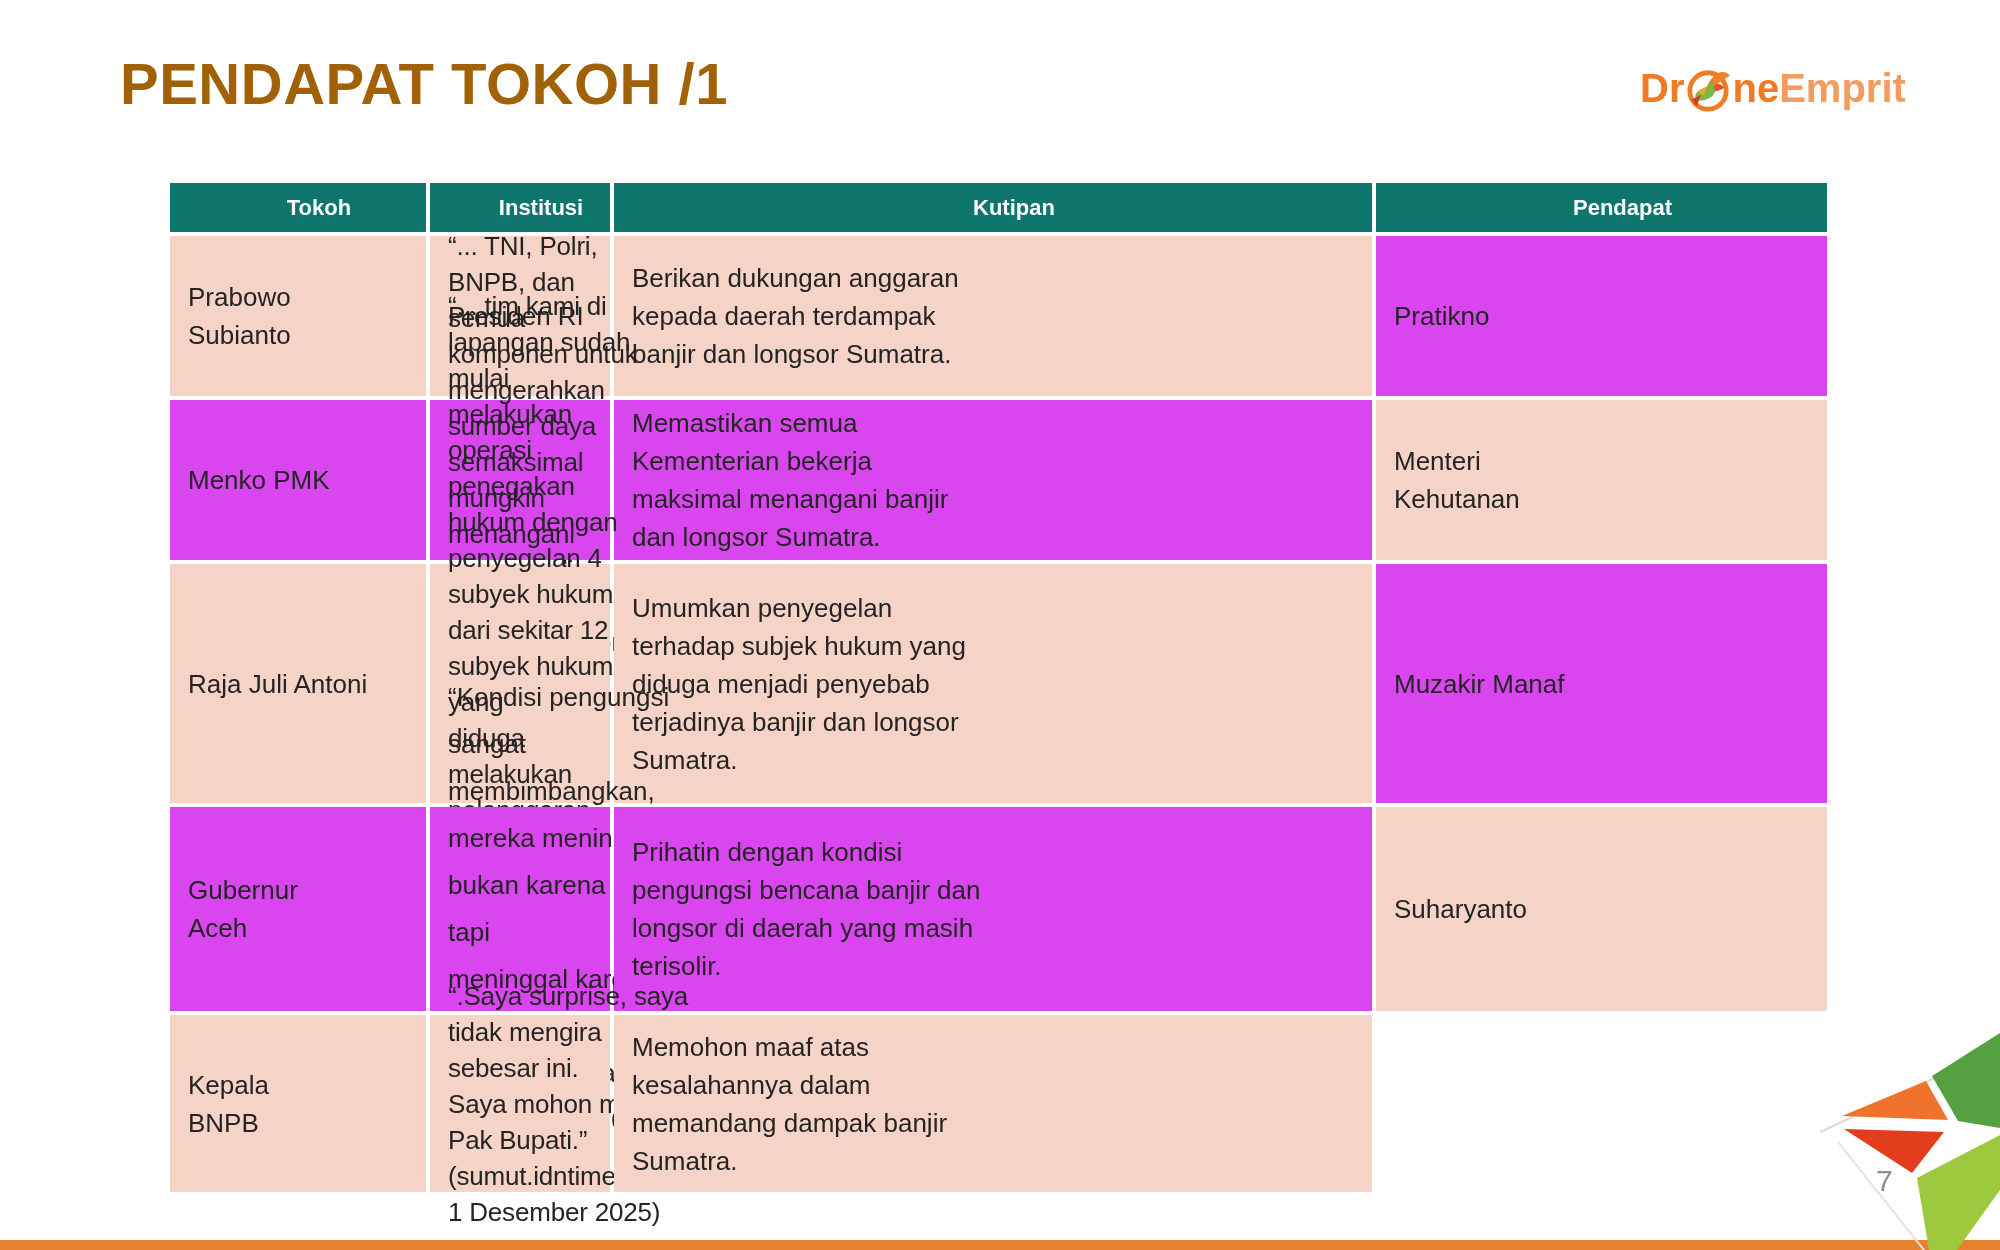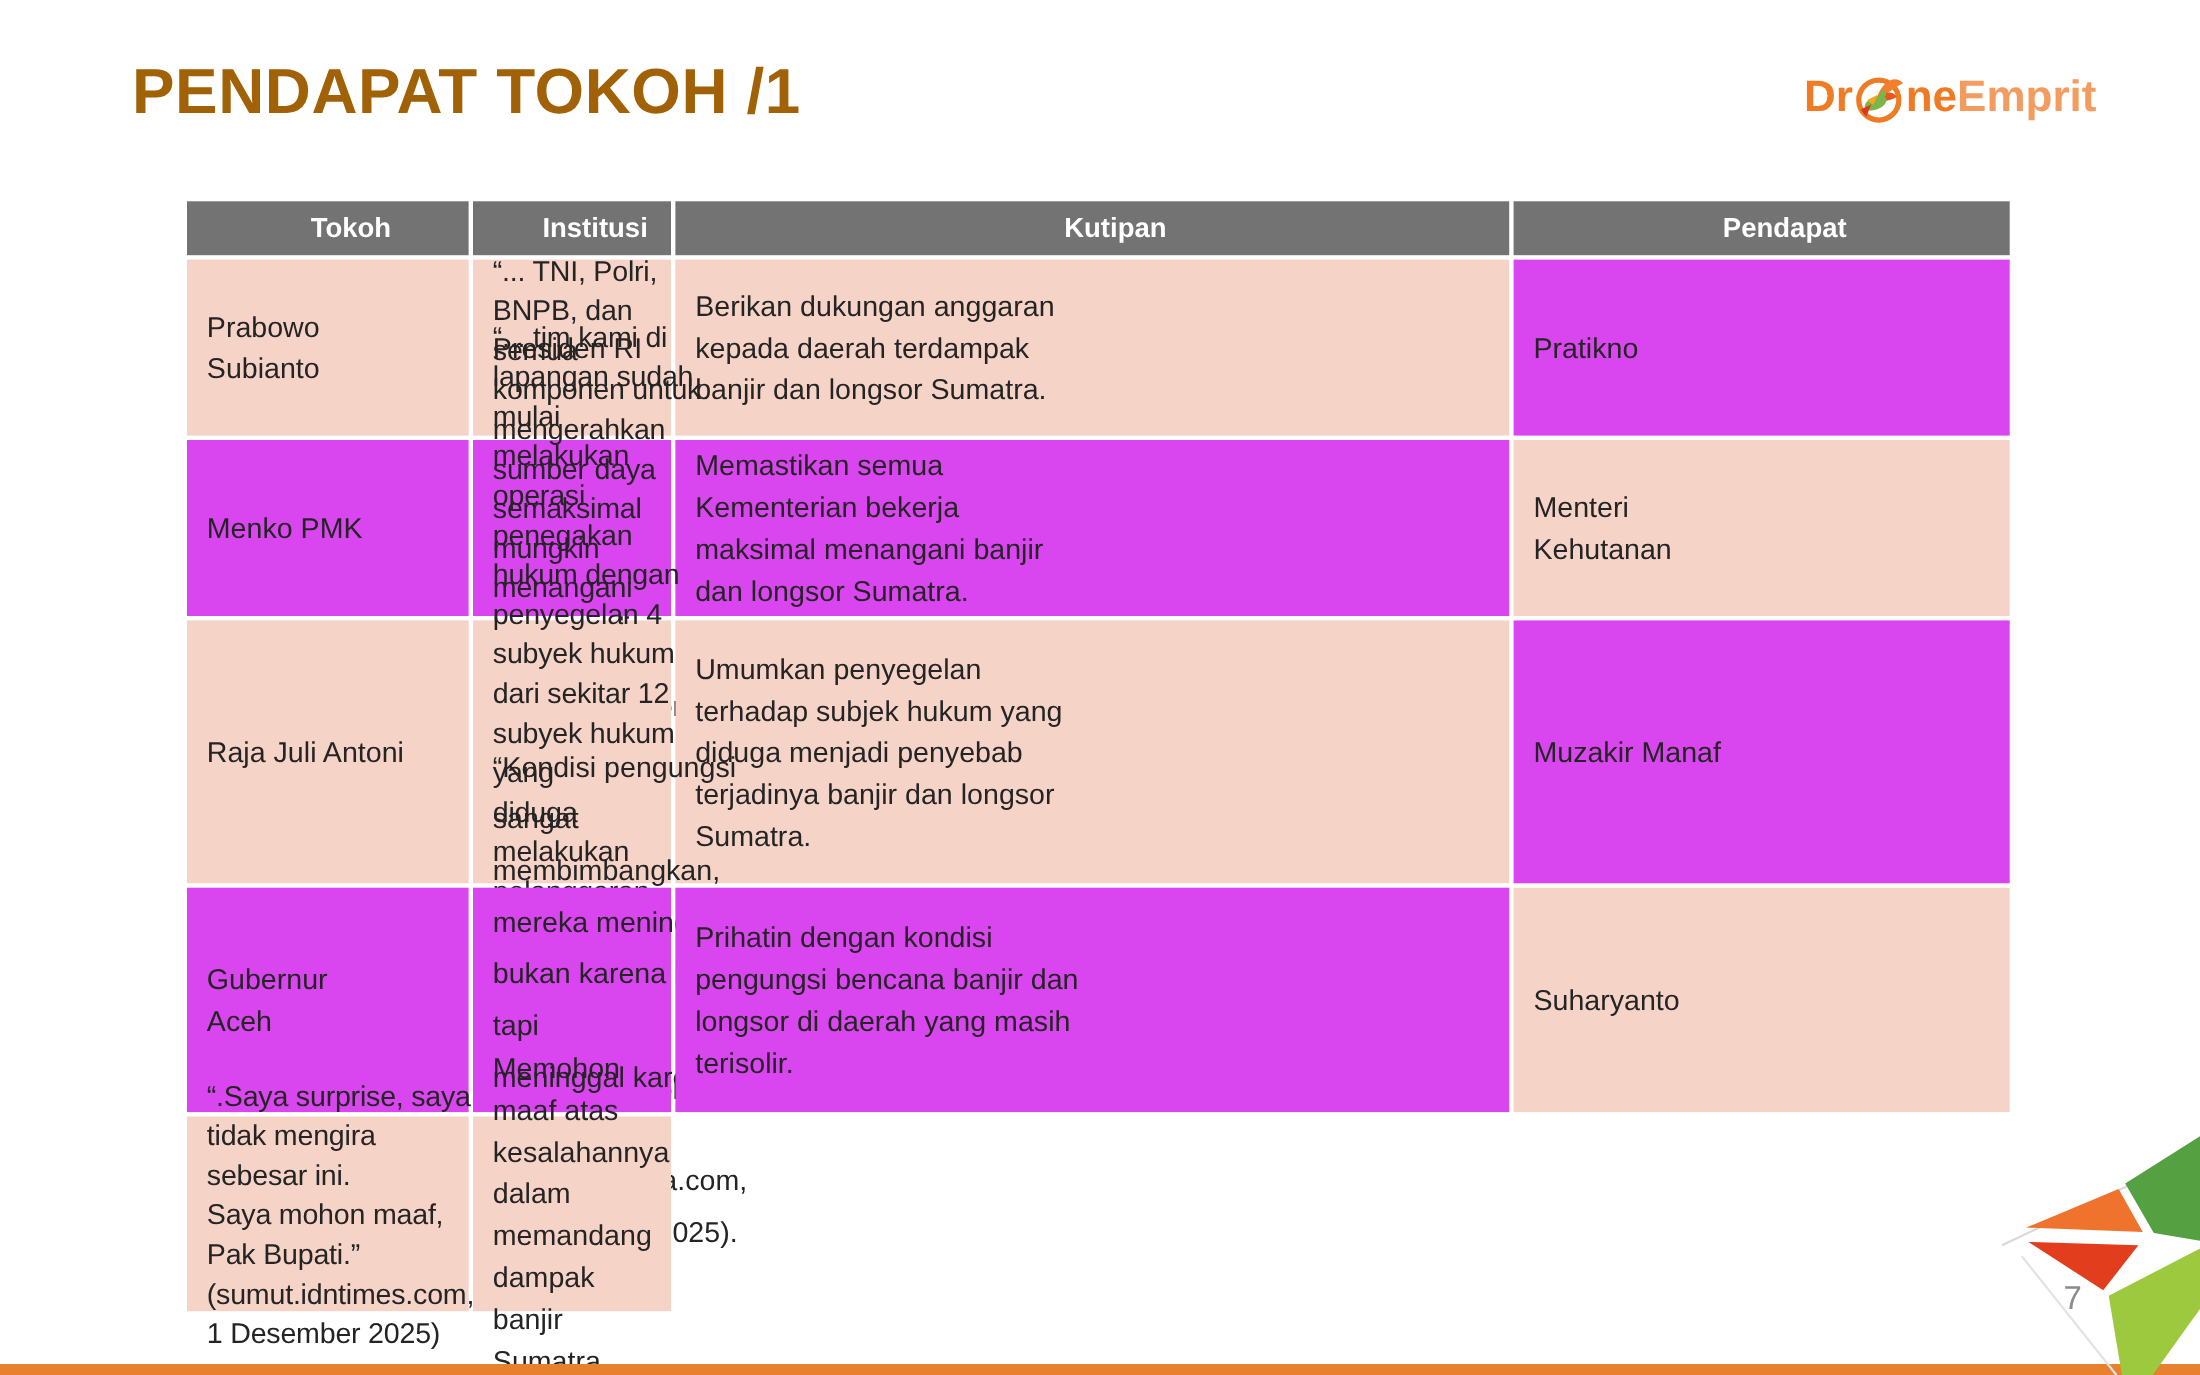--- a/index.html
+++ b/index.html
@@ -20,21 +20,21 @@
   .logo-o{width:46px;height:46px;margin:0 1px;position:relative;top:2px}
 
   .table{
     position:absolute;left:170px;top:183px;
     display:grid;
     grid-template-columns:256px 180px 758px 451px;
     grid-template-rows:49px 160px 160px 239px 204px 177px;
     gap:4px;
   }
   .hcell{
-    background:#737373;color:#ffffff;font-weight:bold;font-size:25px;
+    background:#0f766e;color:#ffffff;font-weight:bold;font-size:22px;
     display:flex;align-items:center;justify-content:center;padding-left:42px;
   }
   .cell{
     display:flex;align-items:center;text-align:left;
     padding:0 18px;font-size:26px;color:#242424;line-height:38px;
     white-space:pre-line;
   }
   .dark{background:#f6d3c7}
   .light{background:#d946ef}
   .kut{line-height:36px;letter-spacing:-0.2px}
@@ -114,20 +114,22 @@
   <div class="cell light kut-roomy">“Kondisi pengungsi sangat membimbangkan,
 mereka meninggal bukan karena banjir tapi
 meninggal karena kelaparan.” (Cnnindonesia.com,
 6 Desember 2025).</div>
   <div class="cell light">Prihatin dengan kondisi
 pengungsi bencana banjir dan
 longsor di daerah yang masih
 terisolir.</div>
 
   <div class="cell dark">Suharyanto</div>
+  <div class="cell dark">Kepala
+BNPB</div>
   <div class="cell dark kut">“.Saya surprise, saya tidak mengira sebesar ini.
 Saya mohon maaf, Pak Bupati.”
 (sumut.idntimes.com, 1 Desember 2025)</div>
   <div class="cell dark">Memohon maaf atas
 kesalahannya dalam
 memandang dampak banjir
 Sumatra.</div>
 </div>
 
 <div class="bottombar"></div>

